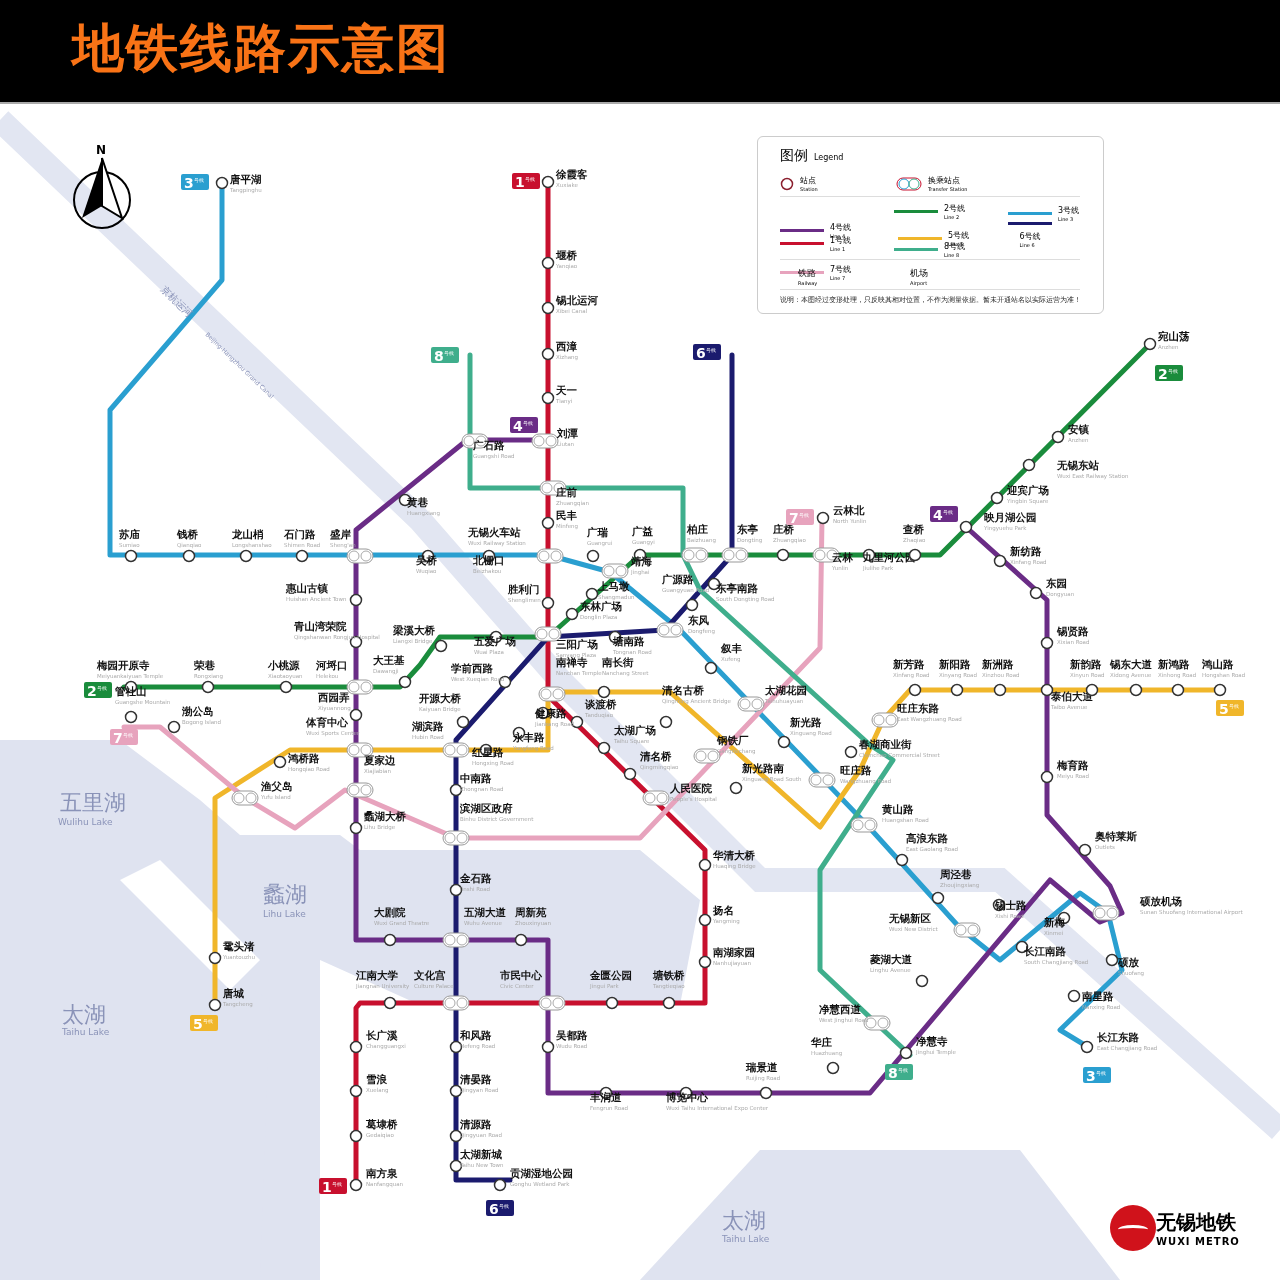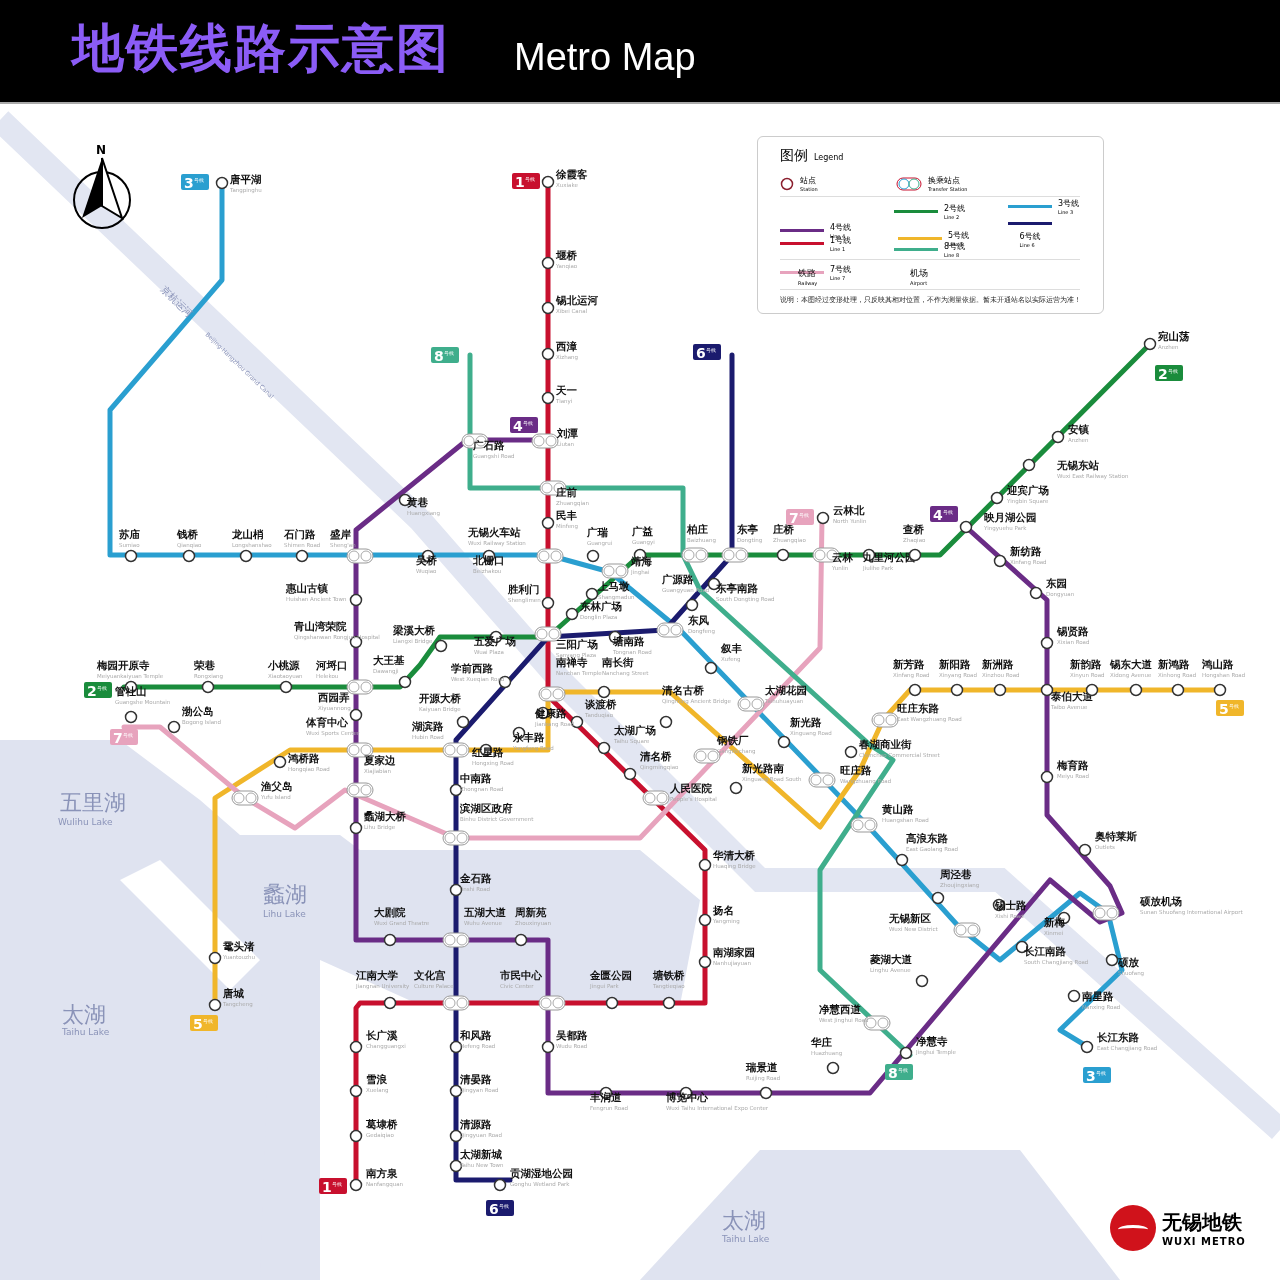--- a/index.html
+++ b/index.html
@@ -1,40 +1,39 @@
 <!DOCTYPE html>
 <html><head>
 <meta charset="utf-8">
 <style>
   html,body{margin:0;padding:0;background:#fff;}
   body{width:1280px;height:1280px;overflow:hidden;position:relative;font-family:"DejaVu Sans","Liberation Sans",sans-serif;}
   .header{position:absolute;left:0;top:0;width:1280px;height:102px;background:#000;border-bottom:2px solid #aaa;}
-  .header .zh{position:absolute;left:72px;top:14px;color:#8b5cf6;font-size:52px;font-weight:bold;letter-spacing:2px;}
+  .header .zh{position:absolute;left:72px;top:14px;color:#f97316;font-size:52px;font-weight:bold;letter-spacing:2px;}
   .header .en{position:absolute;left:514px;top:36px;color:#fff;font-family:"Liberation Sans",sans-serif;font-size:38px;}
   #map{position:absolute;left:0;top:104px;}
   .legend{position:absolute;left:757px;top:136px;width:345px;height:176px;border:1px solid #ccc;border-radius:6px;background:#fff;font-size:10px;text-decoration:underline;}
   .legend .t{position:absolute;left:22px;top:10px;font-size:14px;font-weight:bold;}
   .legend .t span{font-size:8px;font-weight:normal;margin-left:6px;}
   .legend .row{position:absolute;display:flex;align-items:center;gap:6px;font-size:8px;}
   .legend .swatch{width:44px;height:3px;}
   .legend .hr{position:absolute;left:22px;width:300px;height:1px;background:#ddd;}
   .legend .note{position:absolute;left:22px;top:158px;font-size:7px;color:#222;white-space:nowrap;}
-  .logo{position:absolute;left:1110px;top:1205px;display:flex;align-items:center;gap:6px;}
+  .logo{position:absolute;left:1110px;top:1205px;display:flex;align-items:center;gap:0;}
   .logo .mark{width:46px;height:46px;border-radius:50%;background:#d0121b;position:relative;}
   .logo .mark::after{content:"";position:absolute;left:8px;top:20px;width:30px;height:6px;border-top:3px solid #fff;border-radius:50%;}
   .logo .zh{font-size:20px;font-weight:bold;}
   .logo .en{font-size:10px;font-weight:bold;letter-spacing:1px;}
   .compass{position:absolute;left:70px;top:140px;}
 </style>
 </head>
 <body>
 
 <div class="header">
   <div class="zh">地铁线路示意图</div>
-  <div class="en">Metro Map</div>
 </div>
 
 <svg id="map" width="1280" height="1176" viewBox="0 104 1280 1176" xmlns="http://www.w3.org/2000/svg" font-family="DejaVu Sans, sans-serif">
   <g id="water" fill="#dfe3f0">
     <path d="M0,740 L120,740 L200,800 L240,835 L340,835 L360,850 L520,850 L640,850 L700,900 L680,1005 L420,1005 L320,960 L320,1280 L0,1280 Z"></path>
     <path d="M0,860 L80,880 L120,910 L200,960 L270,1000 L260,1280 L0,1280 Z" fill="#dfe3f0"></path>
     <path d="M640,1280 L760,1150 L1020,1150 L1120,1280 Z"></path>
     <path d="M120,880 L160,860 L260,960 L230,990 Z" fill="#fff"></path>
   </g>
   <g id="canal" stroke="#e2e6f2" stroke-width="24" fill="none">
@@ -933,21 +932,21 @@
           <div style="font-size:5px">Line 1</div>
         </div>
       </div>
       <div class="row" style="left: 136px; top: 66px;">
         <div class="swatch" style="background:#1a8c3c"></div>
         <div>
           <div>2号线</div>
           <div style="font-size:5px">Line 2</div>
         </div>
       </div>
-      <div class="row" style="left: 250px; top: 61px;">
+      <div class="row" style="left: 250px; top: 68px;">
         <div class="swatch" style="background:#2a9fd0"></div>
         <div>
           <div>3号线</div>
           <div style="font-size:5px">Line 3</div>
         </div>
       </div>
       <div class="row" style="left: 22px; top: 85px;">
         <div class="swatch" style="background:#6a2c86"></div>
         <div>
           <div>4号线</div>

